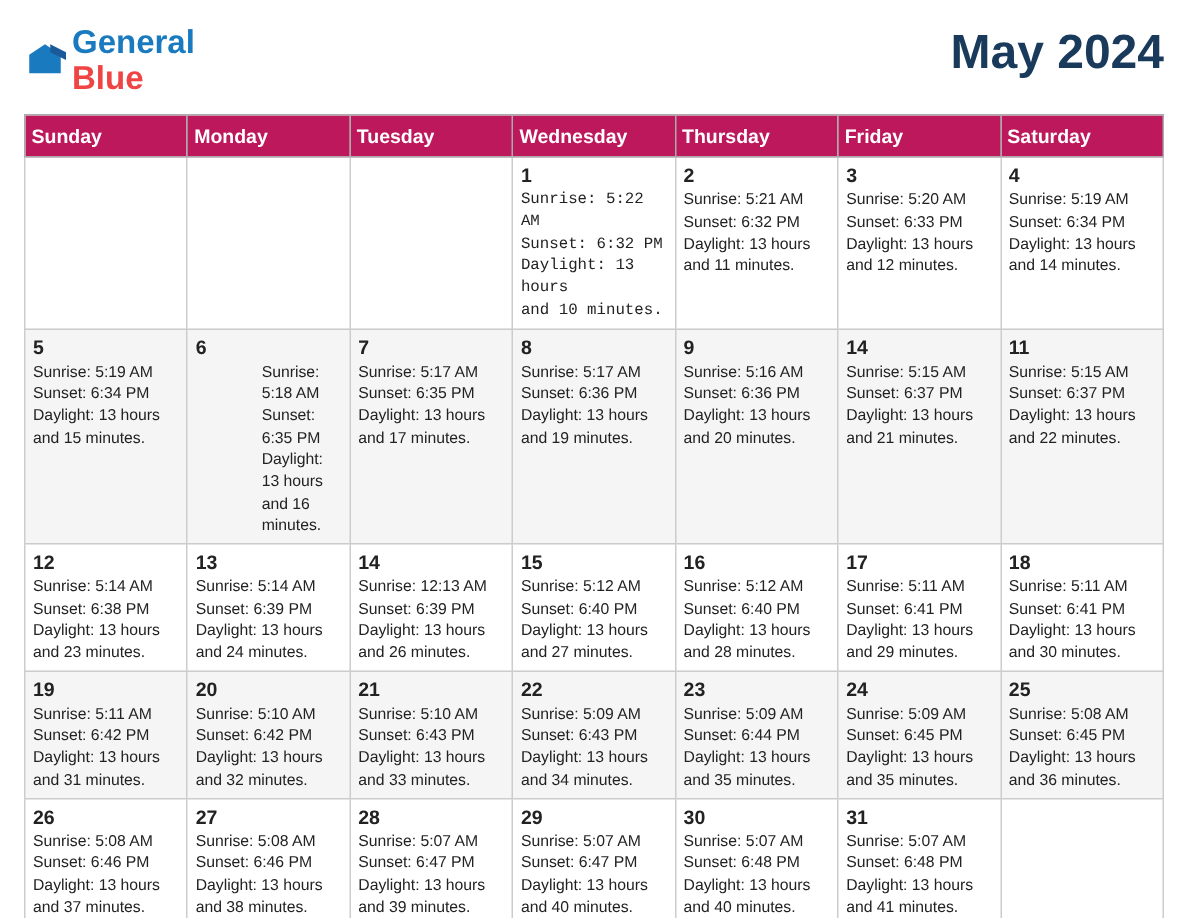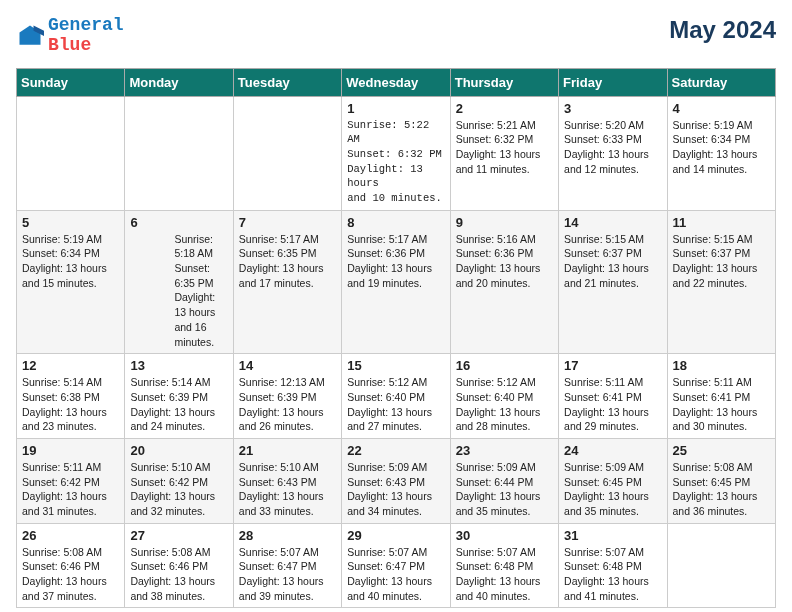--- a/index.html
+++ b/index.html
@@ -15,51 +15,50 @@
       justify-content: space-between;
       align-items: flex-start;
       margin-bottom: 12px;
     }
     .logo {
       display: flex;
       align-items: center;
       gap: 4px;
     }
     .logo-text {
-      font-size: 18px;
+      font-size: 22px;
       font-weight: bold;
       color: #1a3a5c;
       line-height: 1.1;
-      font-family: Liberation Mono, monospace;
     }
     .logo-text span {
       color: #1a7abf;
     }
     .logo-icon {
       width: 28px;
       height: 28px;
     }
     .title-block {
       text-align: right;
     }
     .month-title {
-      font-size: 24px;
+      font-size: 32px;
       font-weight: bold;
       color: #1a3a5c;
     }
     .subtitle {
       font-size: 15px;
       color: #333;
     }
     .calendar {
       width: 100%;
       border-collapse: collapse;
     }
     .calendar th {
-      background: #0f766e;
+      background: #be185d;
       color: #fff;
       font-size: 13px;
       font-weight: bold;
       padding: 6px 4px;
       text-align: left;
       border: 1px solid #aaa;
     }
     .calendar td {
       vertical-align: top;
       border: 1px solid #ccc;

